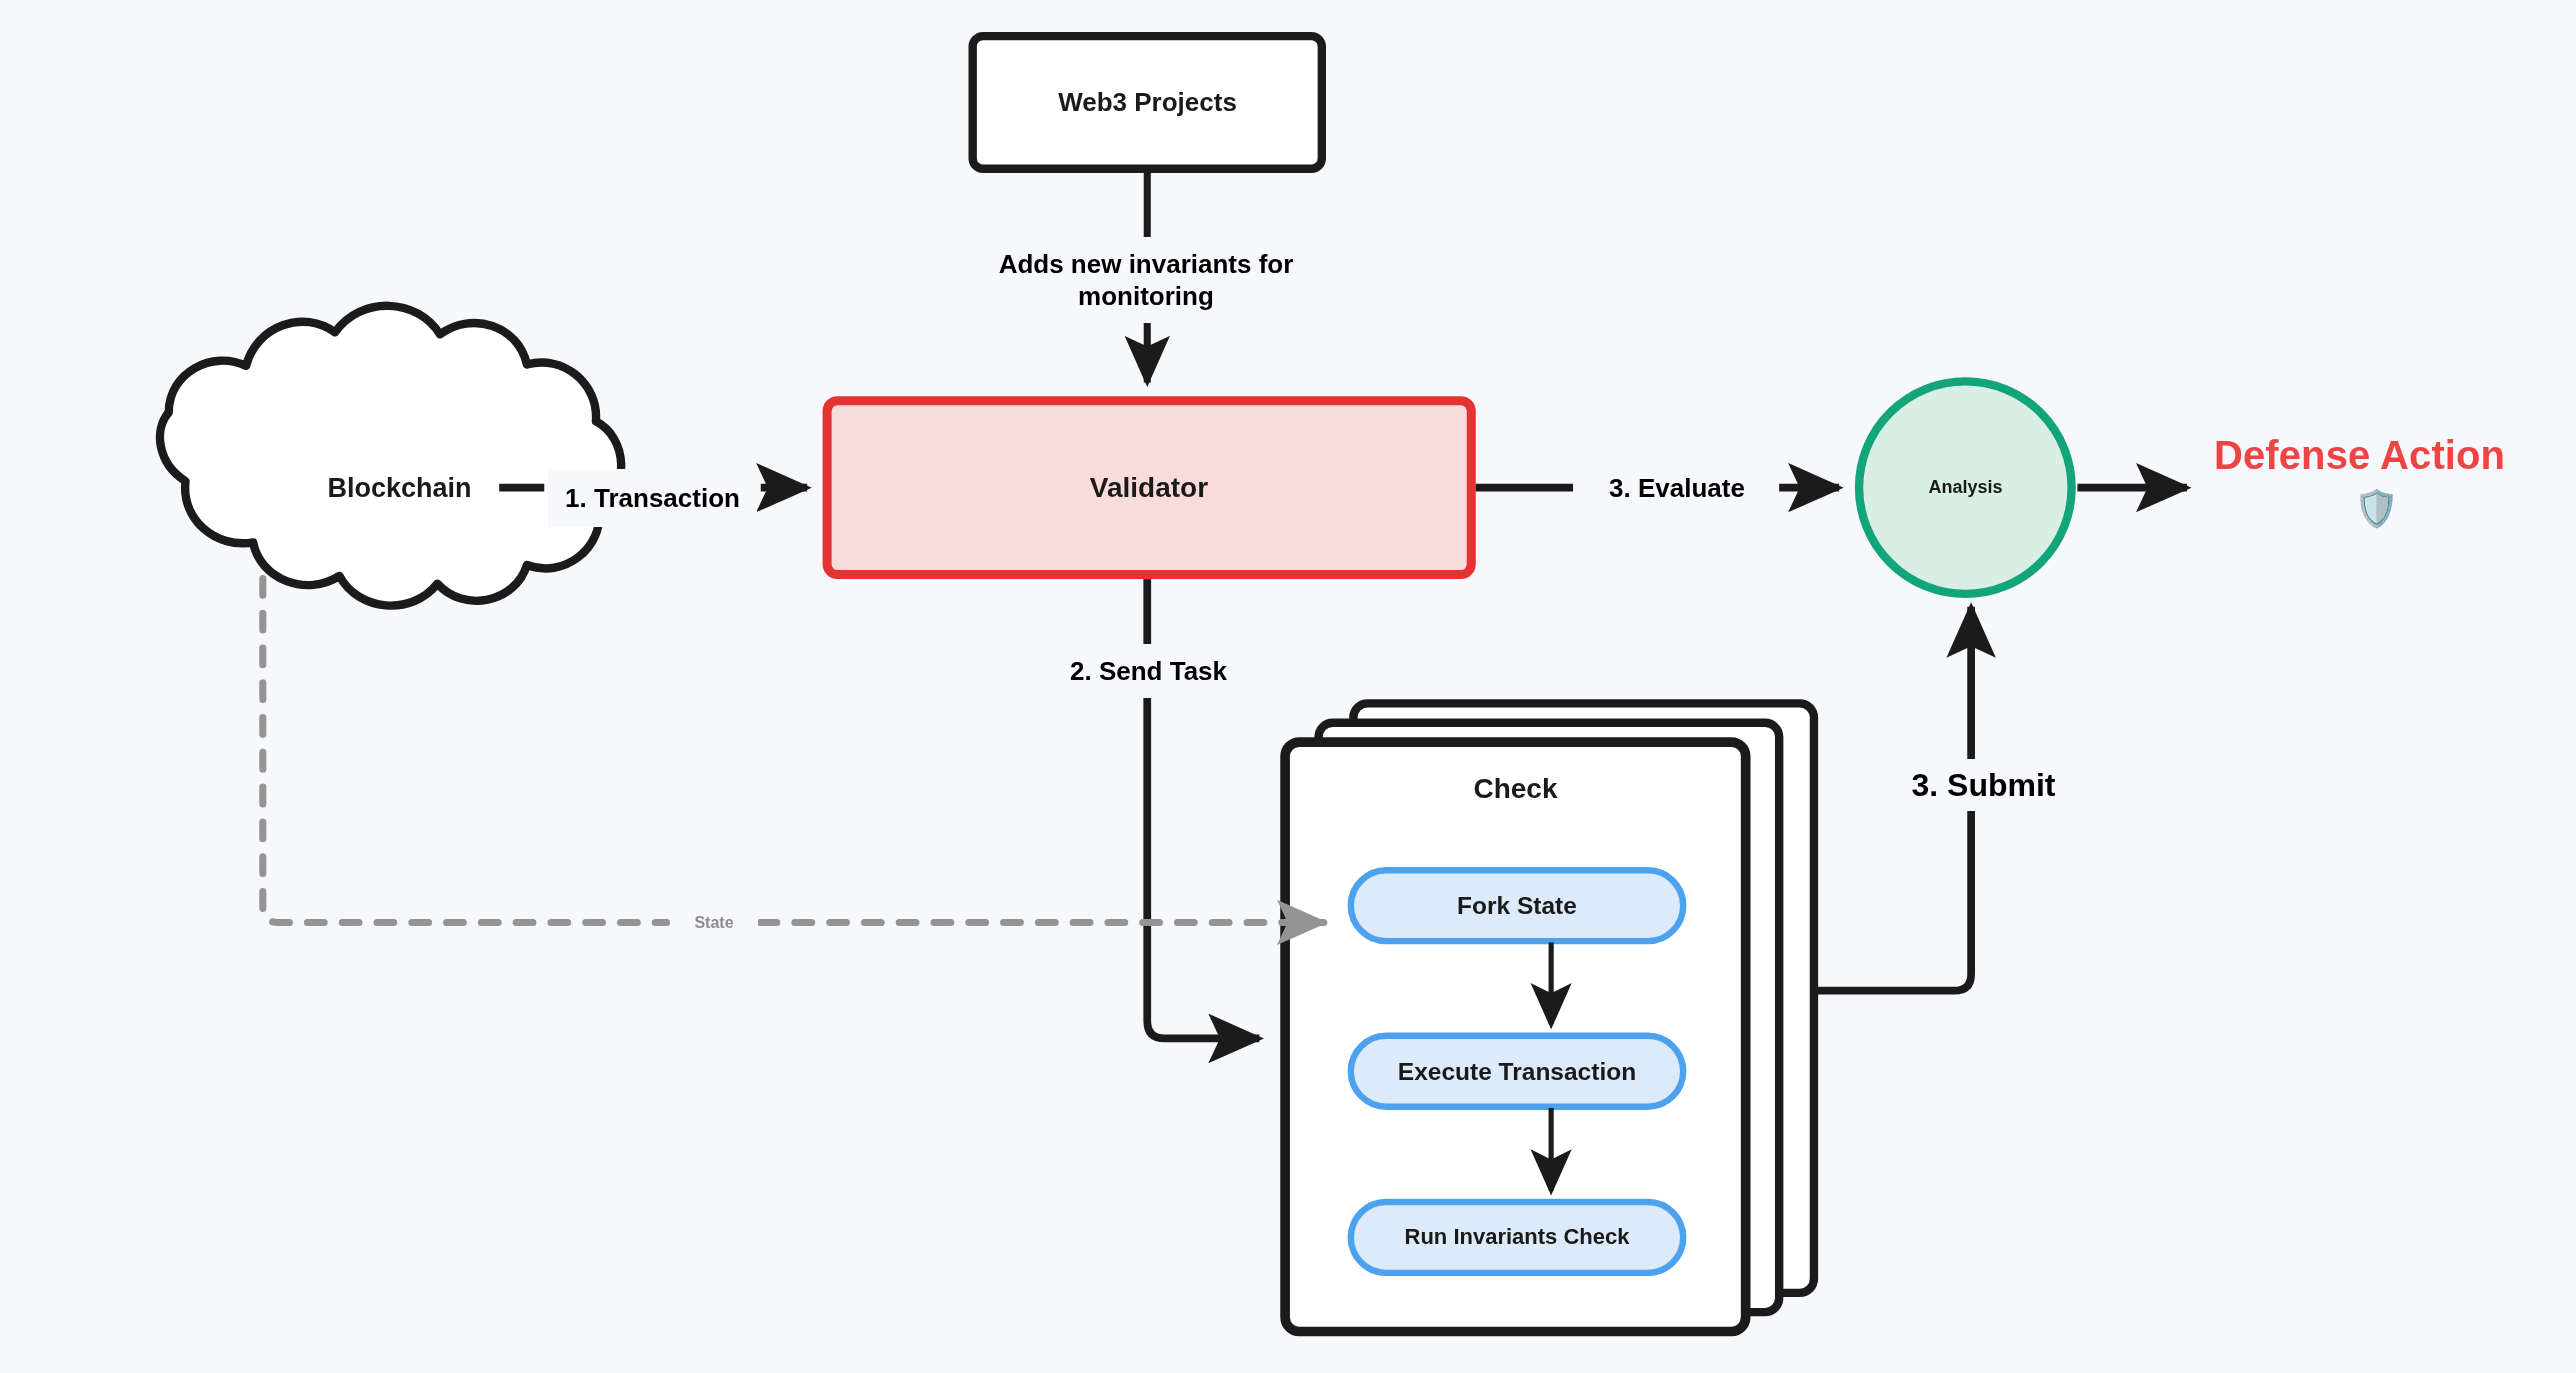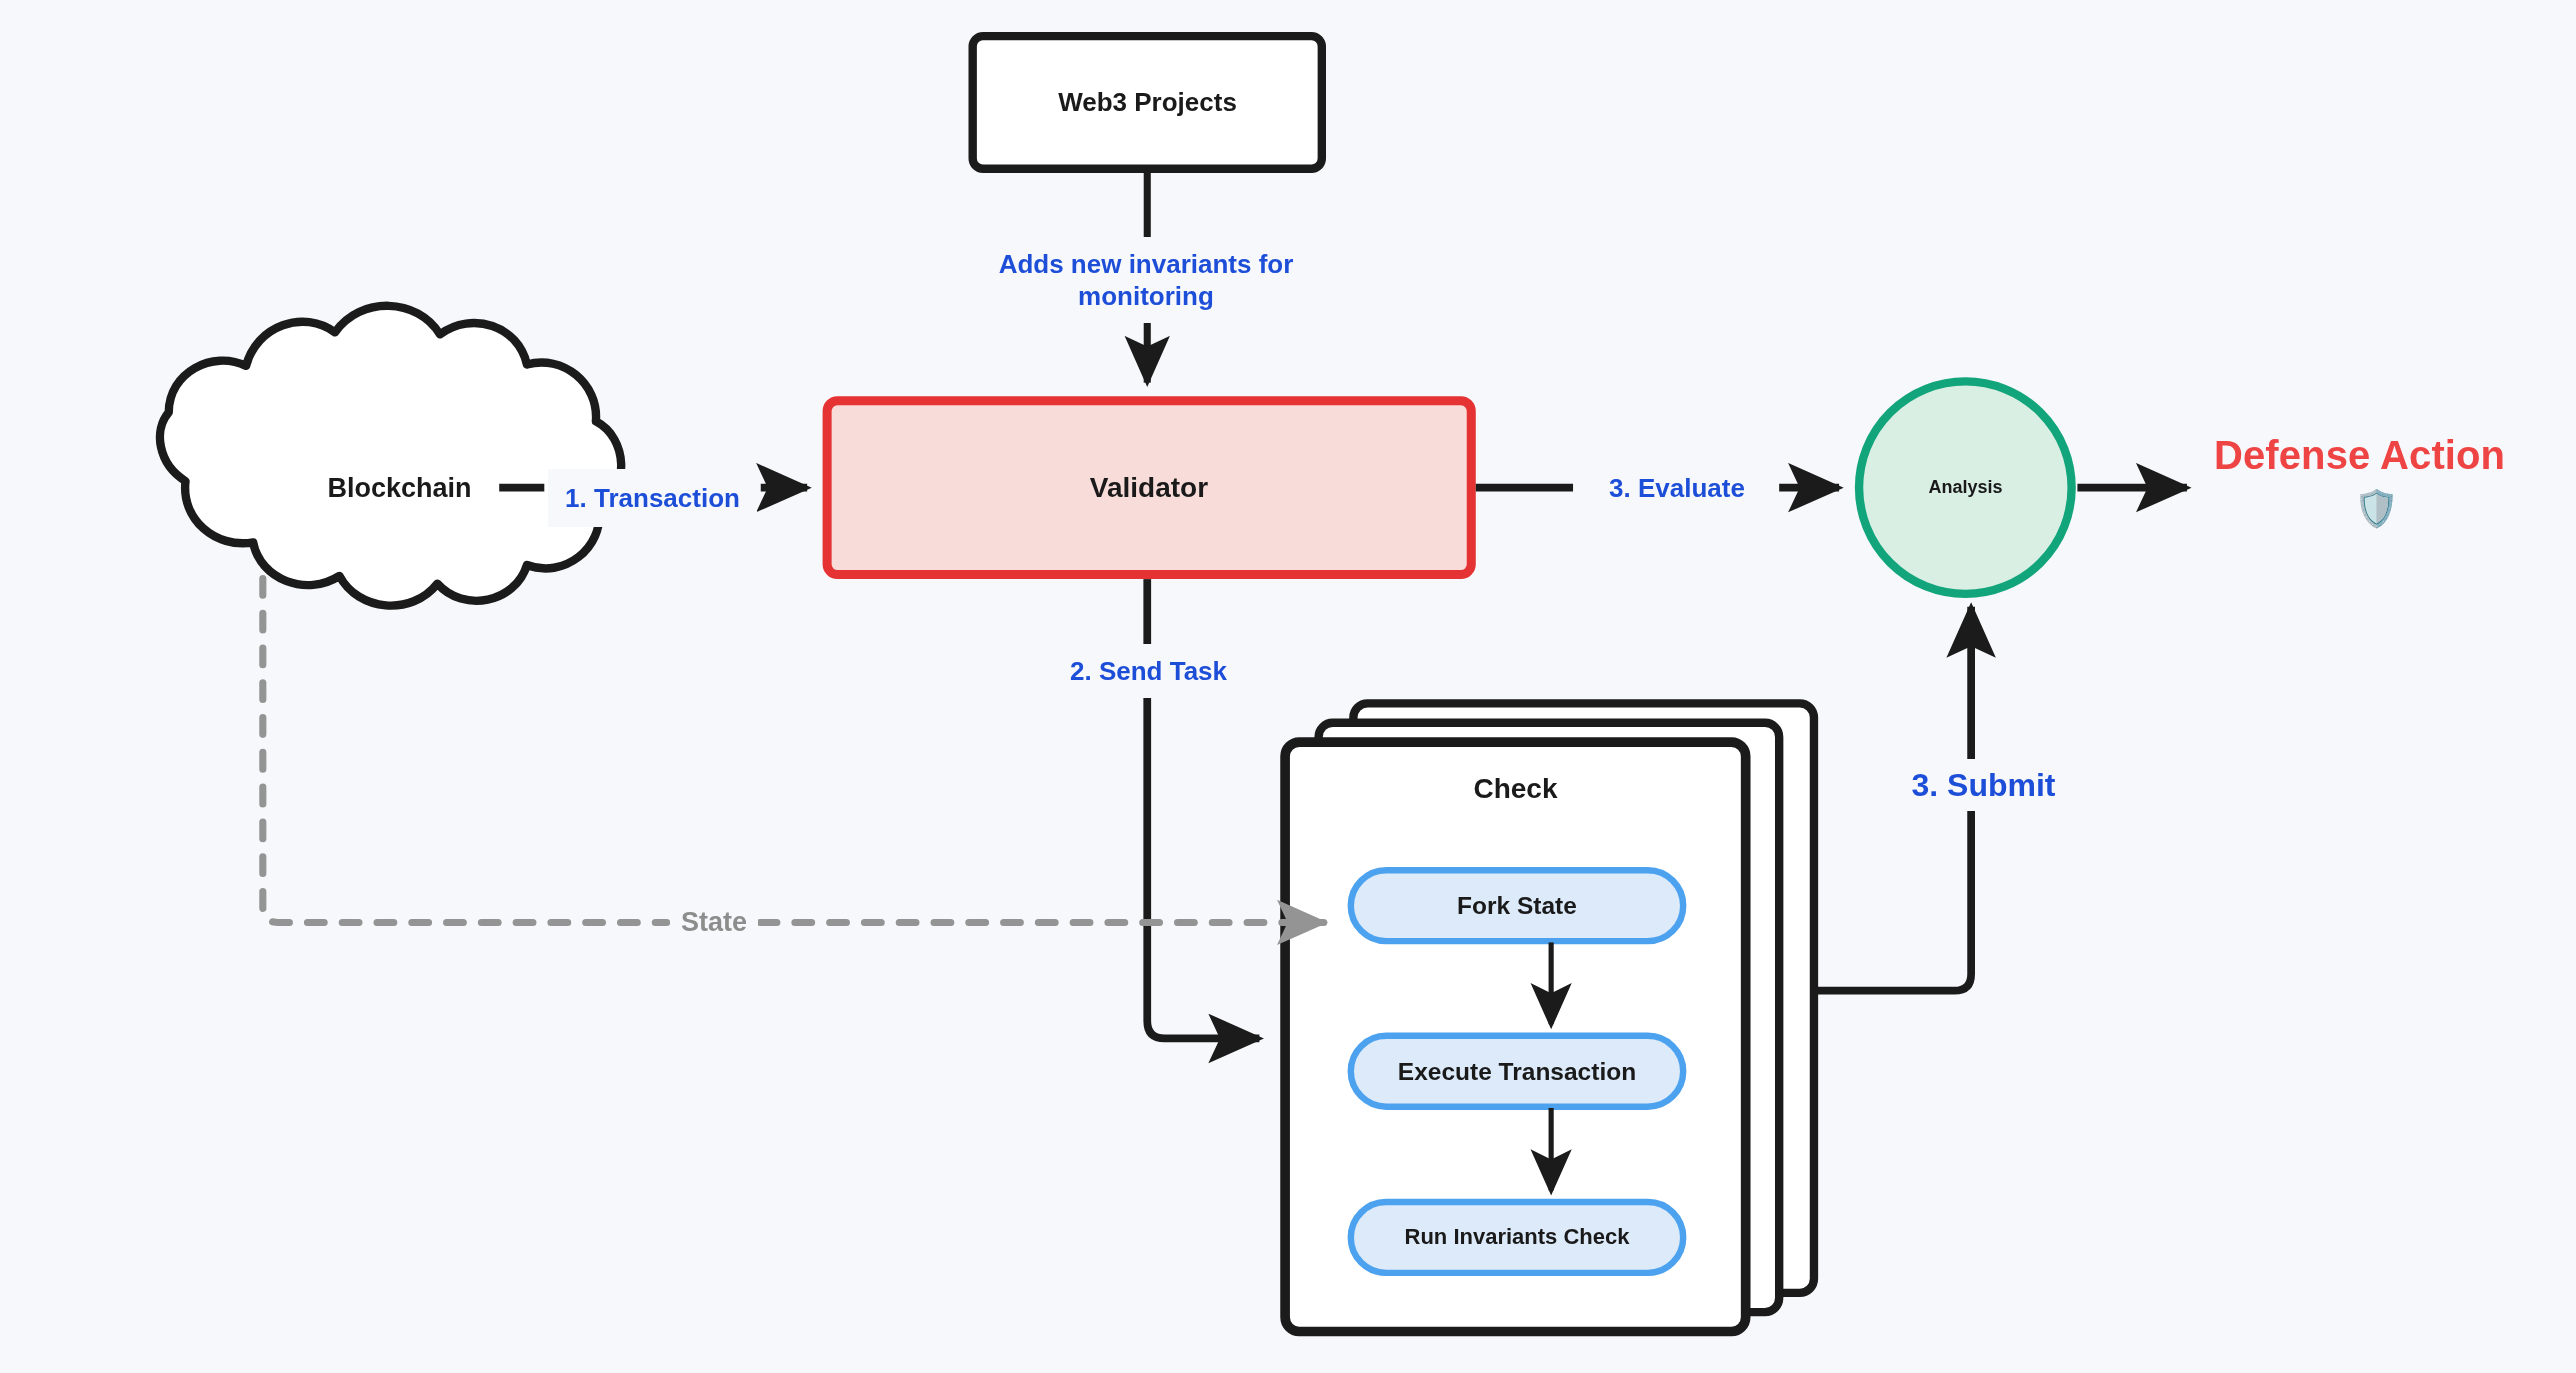--- a/index.html
+++ b/index.html
@@ -37,21 +37,21 @@
     font-weight: 600;
     line-height: 1.22;
     white-space: pre-line;
   }
   .edge-label {
     position: absolute;
     display: flex;
     align-items: center;
     justify-content: center;
     text-align: center;
-    color: #1d4ed8;
+    color: #000000;
     font-weight: 600;
     line-height: 1.25;
     background: #f7f8fc;
     white-space: pre-line;
   }
   .edge-label.muted {
     color: #8d8d8d;
   }
   .big-title {
     position: absolute;
@@ -153,20 +153,20 @@
   <div class="big-title" style="left:2214px; top:433px; font-size:40px;">Defense Action</div>
   <div class="emoji-badge" style="left:2354px; top:491px; font-size:36px;">🛡️</div>
 
   <div class="edge-label" style="left:953px; top:237px; width:386px; height:86px; font-size:26px;">Adds new invariants for
 monitoring</div>
 
   <div class="edge-label" style="left:548px; top:469px; width:209px; height:58px; font-size:26px;">1. Transaction</div>
 
   <div class="edge-label" style="left:1046px; top:644px; width:205px; height:54px; font-size:26px;">2. Send Task</div>
 
-  <div class="edge-label muted" style="left:670px; top:897px; width:88px; height:52px; font-size:27px;">State</div>
+  <div class="edge-label muted" style="left:670px; top:897px; width:88px; height:52px; font-size:16px;">State</div>
 
   <div class="edge-label" style="left:1897px; top:759px; width:173px; height:52px; font-size:32px;">3. Submit</div>
 
   <div class="edge-label" style="left:1577px; top:459px; width:200px; height:58px; font-size:26px;">3. Evaluate</div>
 
 </div>
 
 
 </body></html>

